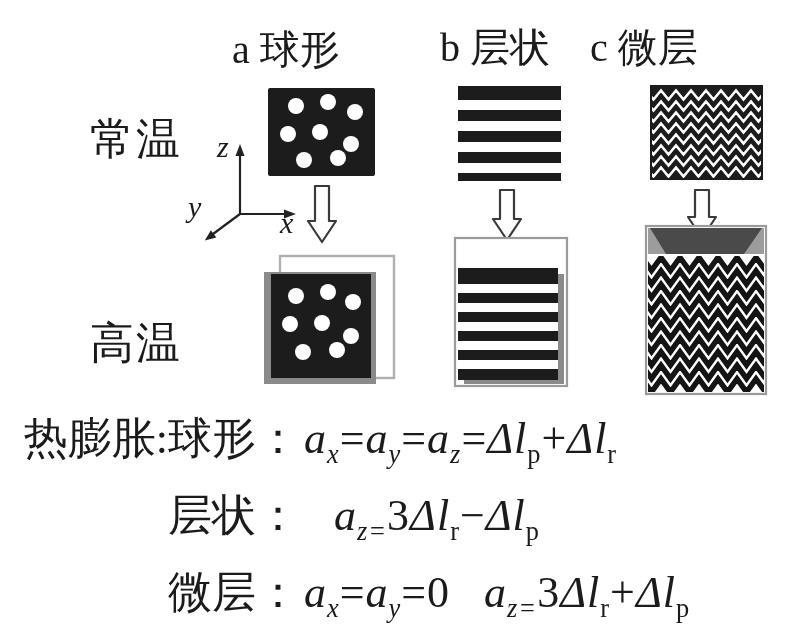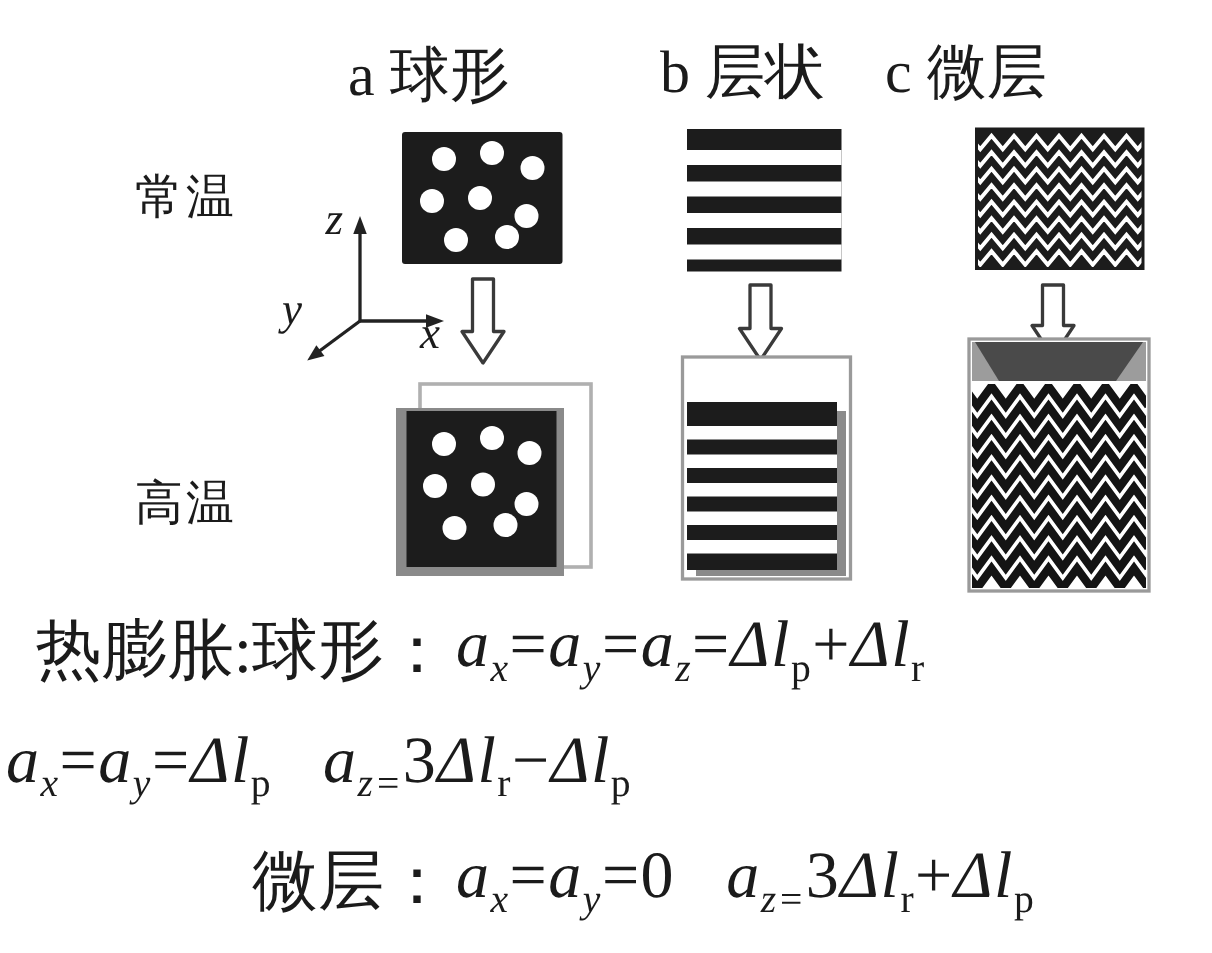--- a/index.html
+++ b/index.html
@@ -4,24 +4,24 @@
 <style>
   html,body{margin:0;padding:0;}
   body{
     width:808px;height:635px;background:#ffffff;color:#1b1b1b;
     font-family:"Liberation Serif","DejaVu Serif",serif;
     overflow:hidden;
   }
   .fig{position:relative;width:808px;height:455px;}
   .abs{position:absolute;}
   .hdr{font-size:40px;white-space:nowrap;}
-  .rowlab{font-size:32px;letter-spacing:2px;white-space:nowrap;text-align:right;}
+  .rowlab{font-size:44px;letter-spacing:2px;white-space:nowrap;text-align:right;}
   .axlab{font-style:italic;font-size:30px;line-height:1;}
   .eqs{position:absolute;left:0;top:404px;width:808px;}
-  .eqrow{display:flex;align-items:flex-start;height:77px;padding-bottom:8px;box-sizing:border-box;}
+  .eqrow{display:flex;align-items:center;height:77px;padding-bottom:8px;box-sizing:border-box;}
   .eqlabel{flex:0 0 300px;width:300px;text-align:right;font-size:44px;white-space:nowrap;}
   .math{font-size:44px;white-space:nowrap;margin-left:4px;letter-spacing:1px;}
   .math i{font-style:italic;}
   sub{font-size:0.6em;line-height:0;}
   sub.si{font-style:italic;}
   sub.sr{font-style:normal;}
   .gap{display:inline-block;width:30px;}
 </style>
 </head>
 <body>
@@ -145,21 +145,21 @@
         </g>
     </g>
   </svg>
 
   <div class="eqs">
     <div class="eqrow">
       <span class="eqlabel">热膨胀:球形：</span>
       <span class="math"><i>a</i><sub class="si">x</sub>=<i>a</i><sub class="si">y</sub>=<i>a</i><sub class="si">z</sub>=<i>Δ</i><i>l</i><sub class="sr">p</sub>+<i>Δ</i><i>l</i><sub class="sr">r</sub></span>
     </div>
     <div class="eqrow">
-      <span class="math"><i>a</i><sub class="si">x</sub>=<i>a</i><sub class="si">y</sub>=<i>Δ</i><i>l</i><sub class="sr">p</sub></span>
+      <span class="eqlabel">层状：</span>
       <span class="gap"></span>
       <span class="math"><i>a</i><sub class="si">z=</sub>3<i>Δ</i><i>l</i><sub class="sr">r</sub>−<i>Δ</i><i>l</i><sub class="sr">p</sub></span>
     </div>
     <div class="eqrow">
       <span class="eqlabel">微层：</span>
       <span class="math"><i>a</i><sub class="si">x</sub>=<i>a</i><sub class="si">y</sub>=0</span>
       <span class="gap"></span>
       <span class="math"><i>a</i><sub class="si">z=</sub>3<i>Δ</i><i>l</i><sub class="sr">r</sub>+<i>Δ</i><i>l</i><sub class="sr">p</sub></span>
     </div>
   </div>

